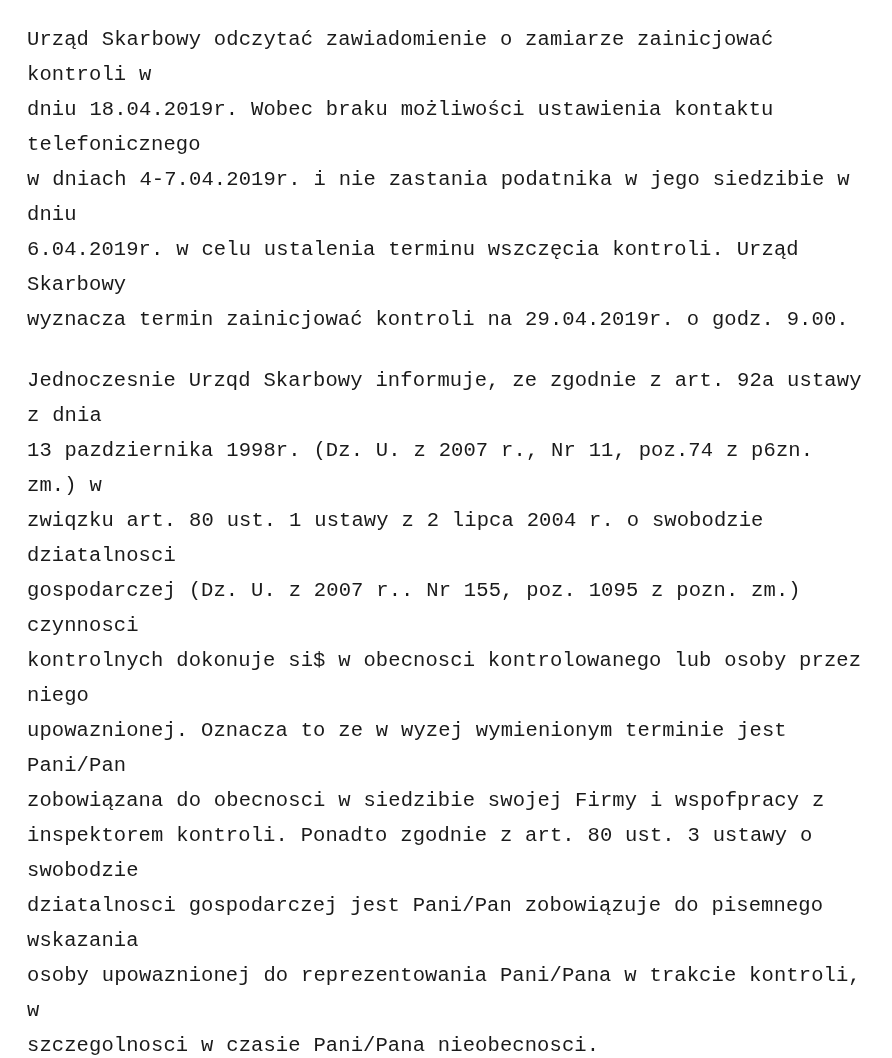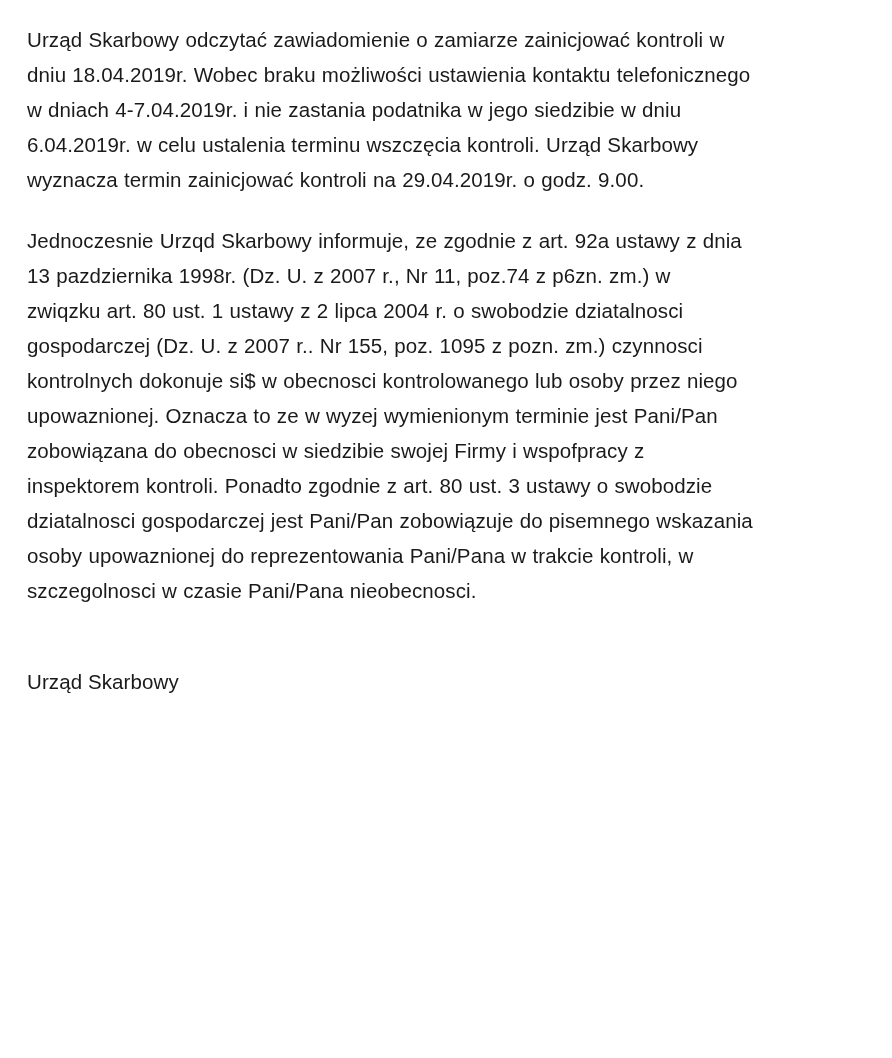--- a/index.html
+++ b/index.html
@@ -25,20 +25,21 @@
     font-size: 20.5px;
     line-height: 35px;
     letter-spacing: 0.1px;
     color: #1a1a1a;
     margin: 0 0 26px 0;
     text-align: left;
     word-spacing: 0.4px;
   }
   .para-lines {
     white-space: pre-line;
+    font-family: Liberation Mono, monospace;
   }
   .signature {
     margin-top: 56px;
   }
   .sig-line {
     font-size: 20.5px;
     line-height: 35px;
     letter-spacing: 0.1px;
     color: #1a1a1a;
     white-space: pre;

